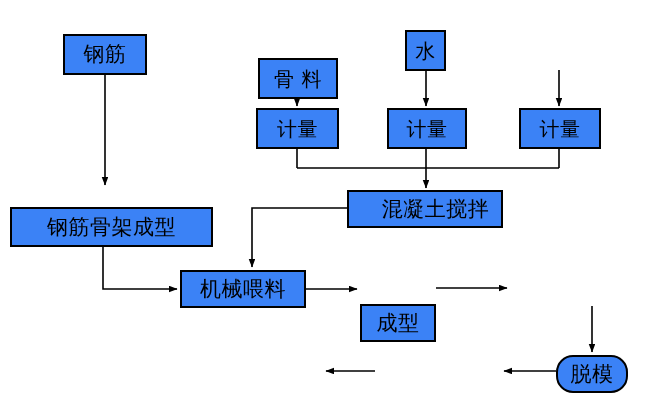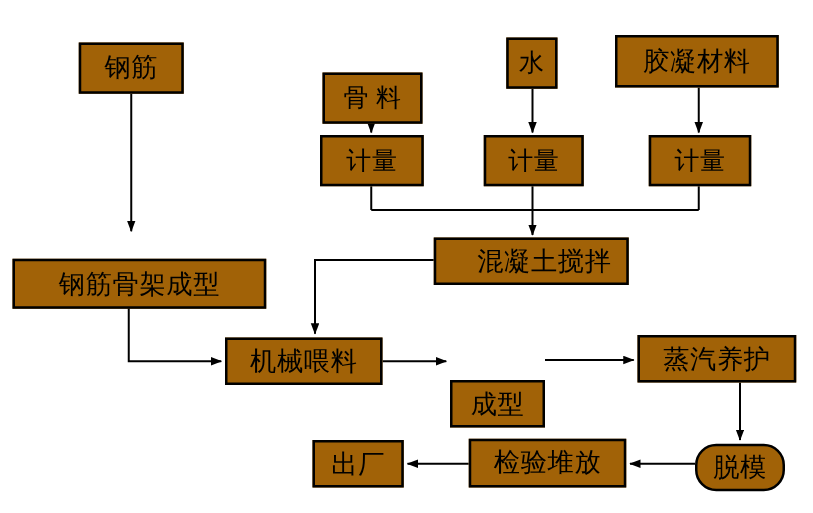--- a/index.html
+++ b/index.html
@@ -22,29 +22,28 @@
     left: 0;
     top: 0;
     width: 650px;
     height: 410px;
     pointer-events: none;
   }
   .node {
     position: absolute;
     box-sizing: border-box;
     border: 2px solid #000000;
-    background: #a16207;
+    background: #3b82f6;
     display: flex;
     align-items: center;
     justify-content: center;
     color: #000000;
     line-height: 1;
     white-space: pre;
     letter-spacing: 0.5px;
-    font-family: Liberation Serif, serif;
   }
   .node span {
     display: block;
     white-space: pre;
   }
 
   
   .n-rebar          { left: 63px;  top: 34px;  width: 84px;  height: 41px;  font-size: 21px; }
   .n-aggregate      { left: 258px; top: 30px;  width: 80px;  height: 41px;  font-size: 20px; margin-top: 28px; }
   .n-water          { left: 405px; top: 30px;  width: 41px;  height: 41px;  font-size: 20px; }
@@ -114,23 +113,20 @@
   </div>
 
   <div class="node n-aggregate">
     <span>骨 料</span>
   </div>
 
   <div class="node n-water">
     <span>水</span>
   </div>
 
-  <div class="node n-binder">
-    <span>胶凝材料</span>
-  </div>
 
   <div class="node n-meter1">
     <span>计量</span>
   </div>
 
   <div class="node n-meter2">
     <span>计量</span>
   </div>
 
   <div class="node n-meter3">
@@ -146,29 +142,20 @@
   </div>
 
   <div class="node n-feeding">
     <span>机械喂料</span>
   </div>
 
   <div class="node n-forming">
     <span>成型</span>
   </div>
 
-  <div class="node n-steamcure">
-    <span>蒸汽养护</span>
-  </div>
 
   <div class="node n-demould">
     <span>脱模</span>
   </div>
 
-  <div class="node n-inspect">
-    <span>检验堆放</span>
-  </div>
 
-  <div class="node n-ship">
-    <span>出厂</span>
-  </div>
 
 </div>
 
 </body></html>

